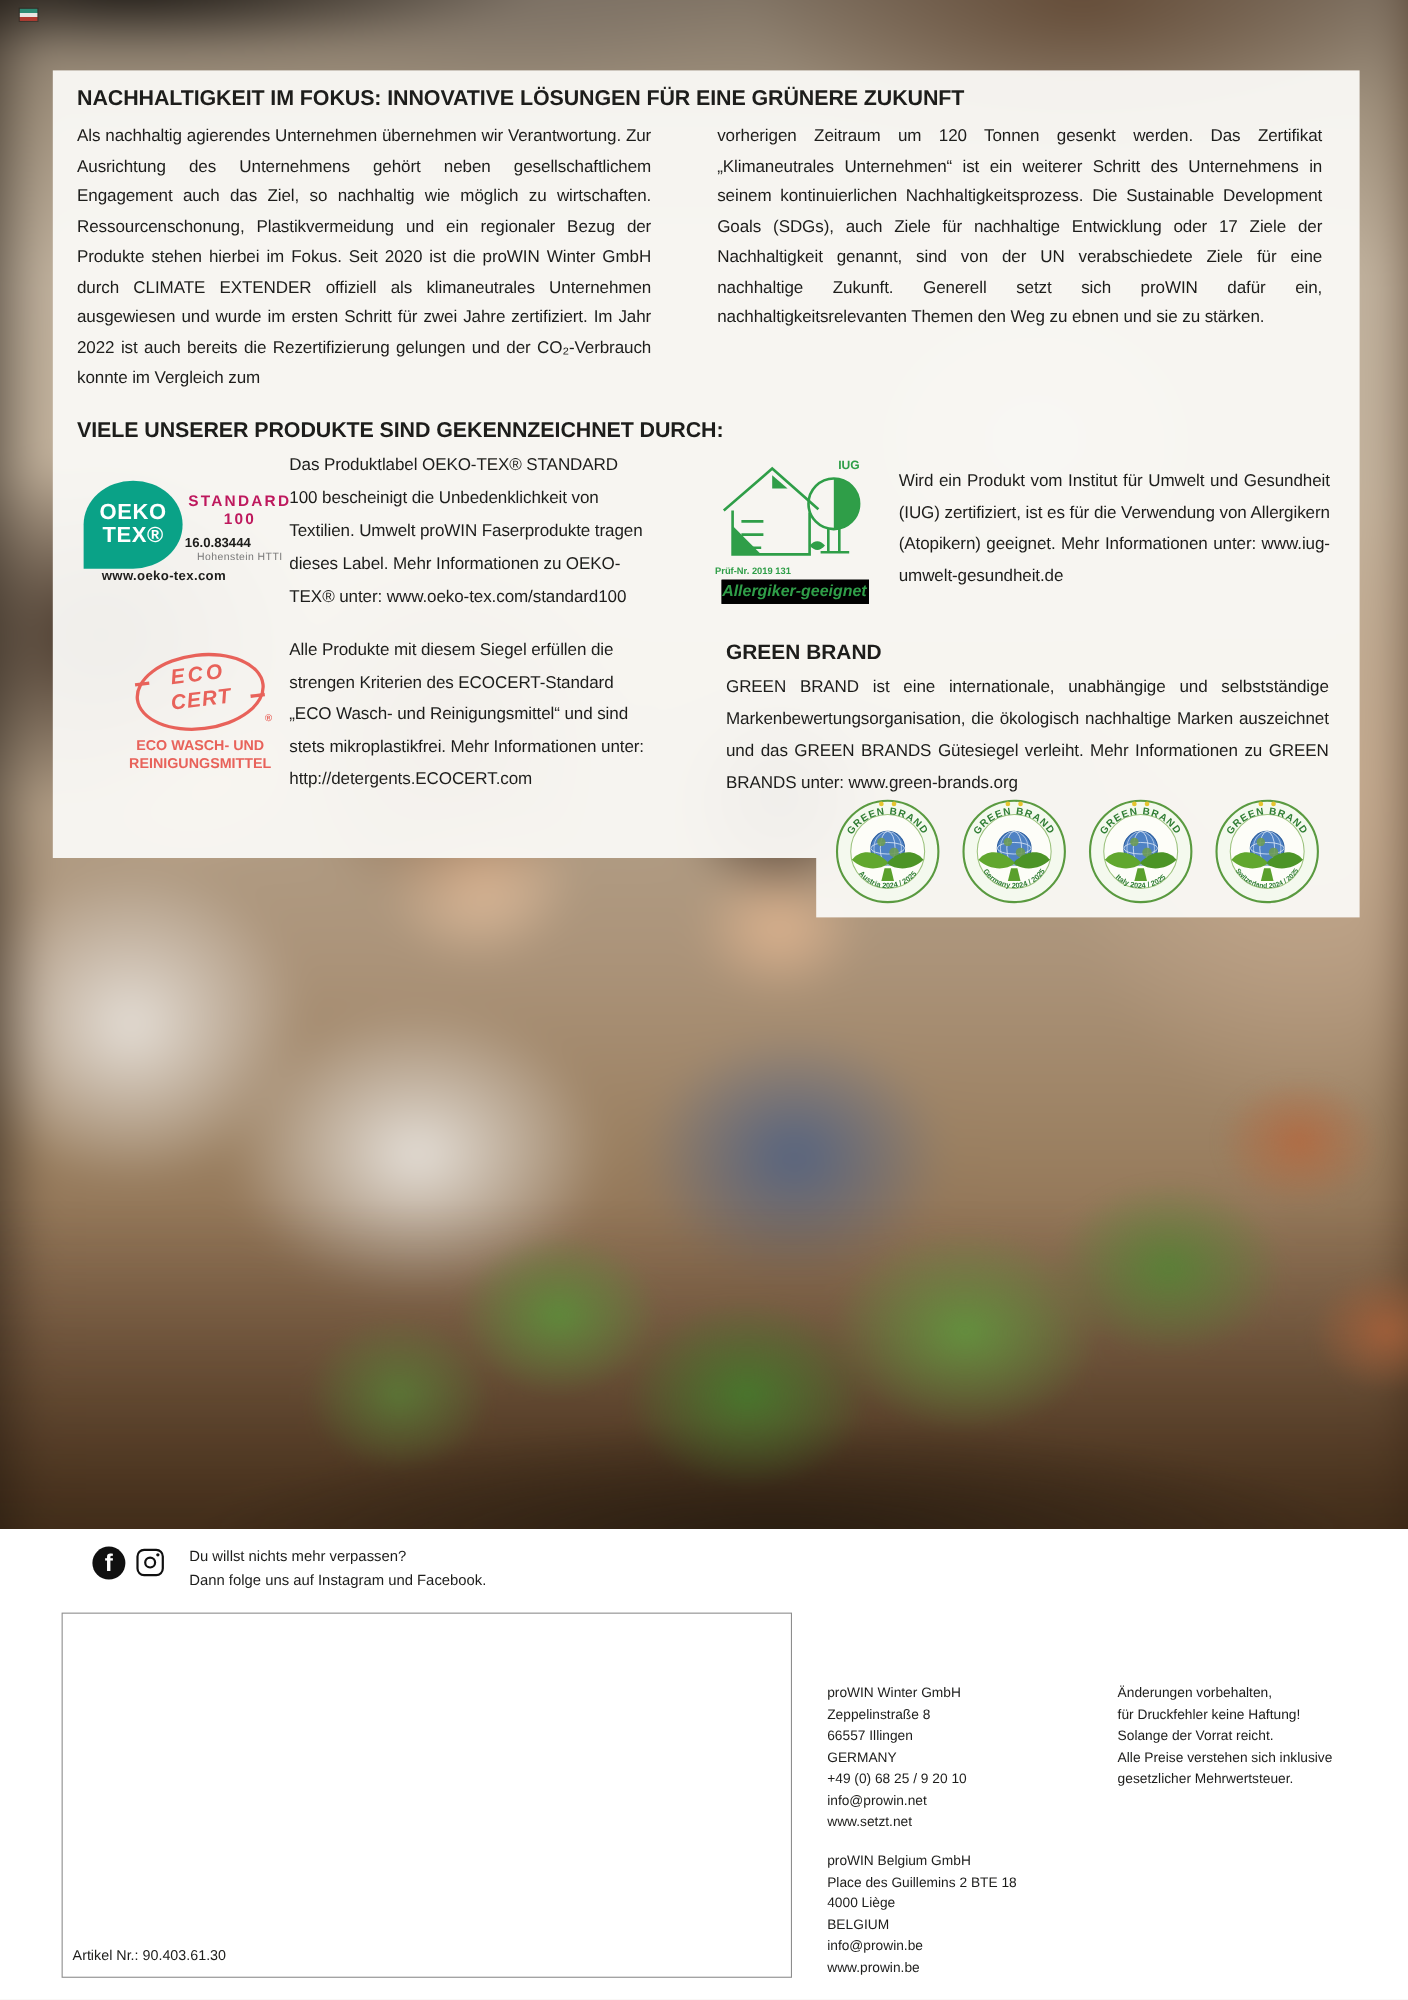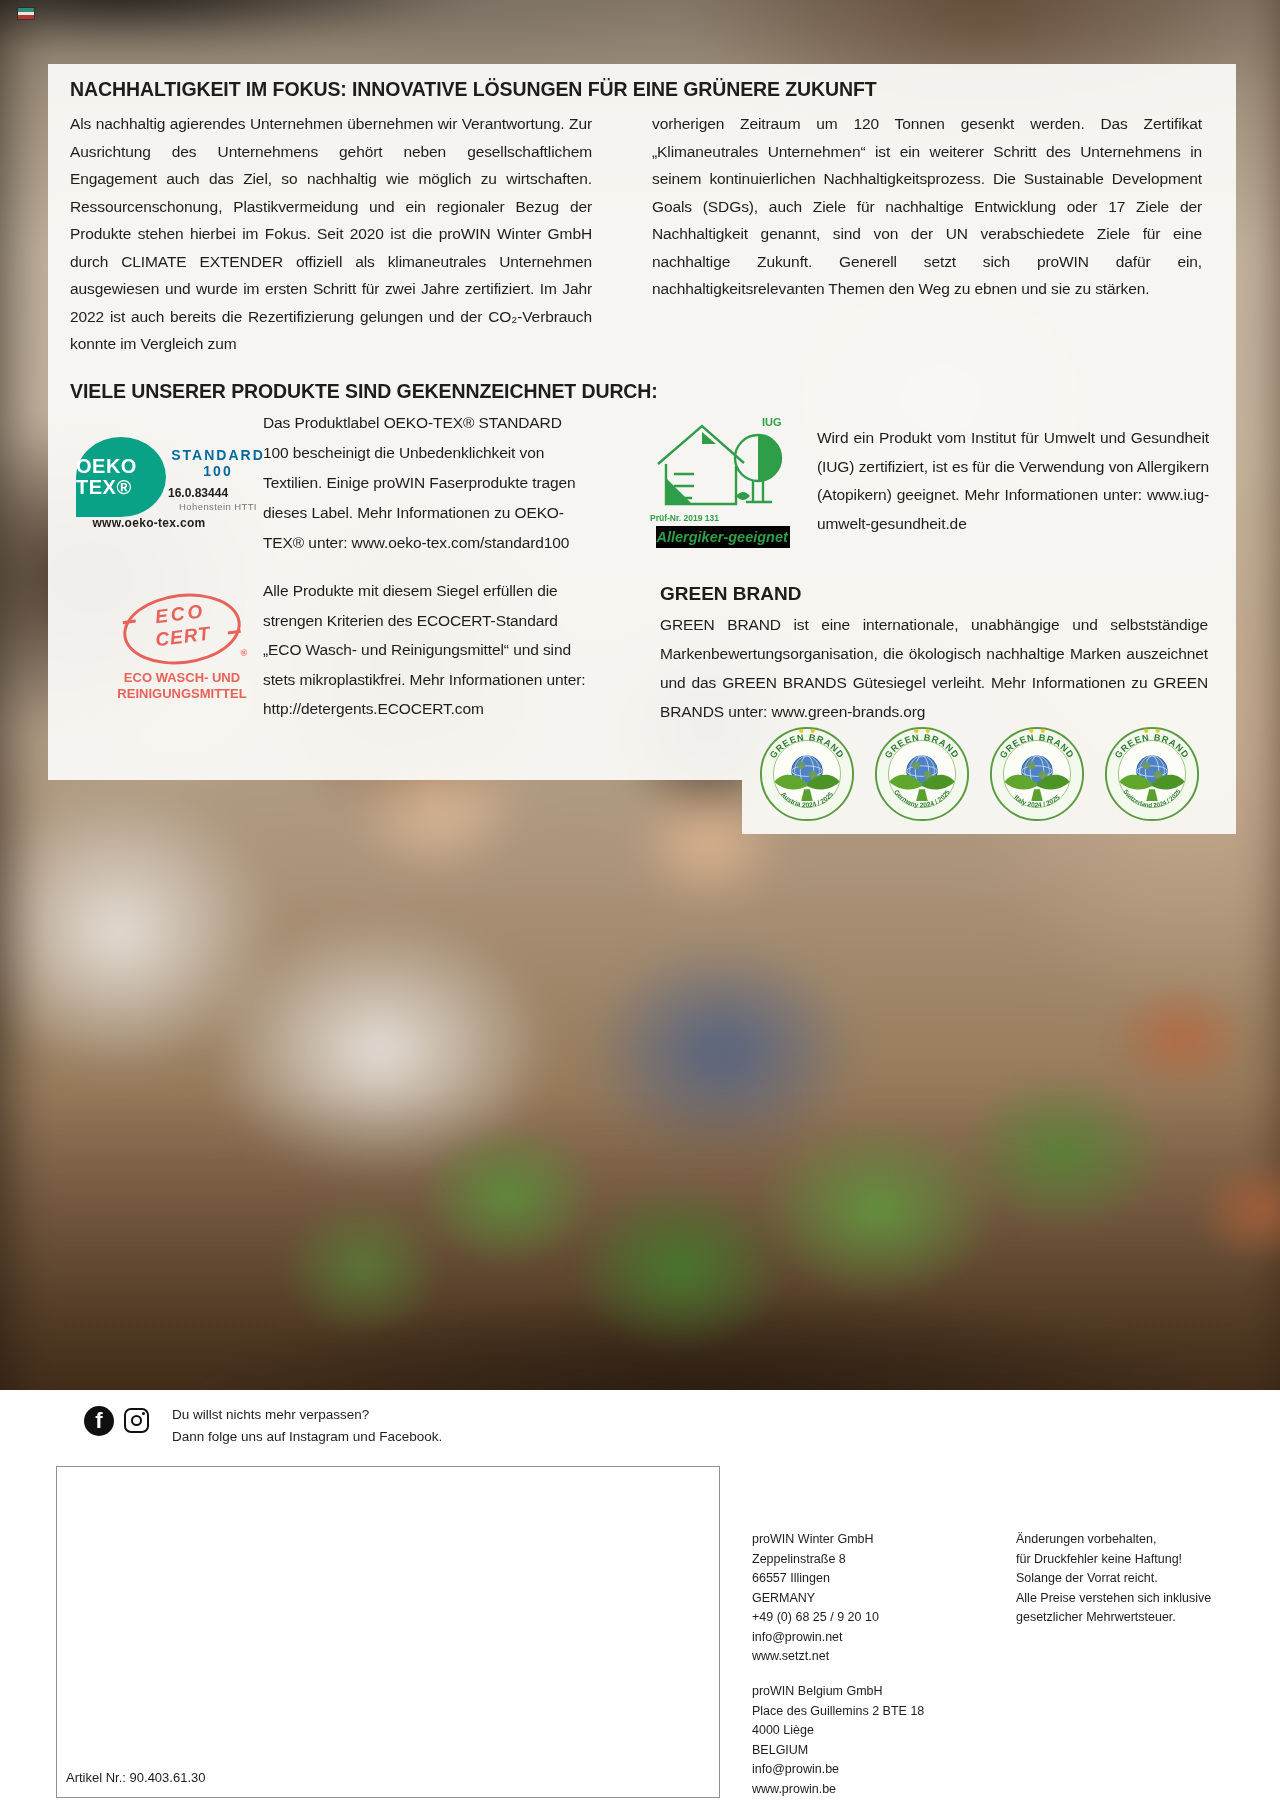--- a/index.html
+++ b/index.html
@@ -50,24 +50,24 @@
   .title{left:70px;top:78px;width:1120px;font-size:19.5px;font-weight:700;letter-spacing:-.1px;}
   .h2{left:70px;top:380px;width:1120px;font-size:19.5px;font-weight:700;letter-spacing:-.1px;}
   .col{font-size:15.5px;line-height:27.5px;text-align:justify;letter-spacing:-.1px;}
   .col-l{left:70px;top:110px;width:522px;}
   .col-r{left:652px;top:110px;width:550px;}
   .par{font-size:15.5px;letter-spacing:-.1px;}
 
   
   .oeko-blob{left:76px;top:437px;width:90px;height:80px;background:#0aa287;
              border-radius:50% 50% 50% 0;display:flex;flex-direction:column;
-             align-items:flex-start;justify-content:center;color:#fff;font-weight:700;}
+             align-items:center;justify-content:center;color:#fff;font-weight:700;}
   .oeko-blob .l1{font-size:20px;letter-spacing:.5px;line-height:21px;}
   .oeko-blob .l2{font-size:20px;letter-spacing:.5px;line-height:21px;}
-  .oeko-std{left:168px;top:447px;width:100px;text-align:center;color:#0369a1;}
+  .oeko-std{left:168px;top:447px;width:100px;text-align:center;color:#be185d;}
   .oeko-std .s1,.oeko-std .s2{font-size:14px;font-weight:700;letter-spacing:2px;line-height:16px;}
   .oeko-num{left:168px;top:486px;width:100px;text-align:left;font-size:12px;font-weight:700;}
   .oeko-inst{left:168px;top:501px;width:100px;text-align:center;font-size:9.5px;color:#777;letter-spacing:.4px;}
   .oeko-site{left:78px;top:516px;width:142px;text-align:center;font-size:12px;font-weight:700;letter-spacing:.3px;}
   .oeko-par{left:263px;top:408px;width:328px;line-height:30px;}
 
   
   .eco-wrap{left:112px;top:594px;width:140px;}
   .eco-oval{position:relative;width:112px;height:64px;border:3.5px solid #e8625a;border-radius:50%;
             transform:rotate(-7deg);margin:0 auto;color:#e8625a;font-weight:700;font-style:italic;}
@@ -131,21 +131,21 @@
     <div class="l1">OEKO</div>
     <div class="l2">TEX®</div>
   </div>
   <div class="abs oeko-std">
     <div class="s1">STANDARD</div>
     <div class="s2">100</div>
   </div>
   <div class="abs oeko-num">16.0.83444</div>
   <div class="abs oeko-inst">Hohenstein HTTI</div>
   <div class="abs oeko-site">www.oeko-tex.com</div>
-  <div class="abs par oeko-par">Das Produktlabel OEKO-TEX® STANDARD 100 bescheinigt die Unbedenklichkeit von Textilien. Einige proWIN Faserprodukte tragen dieses Label. Mehr Informationen zu OEKO-TEX® unter: www.oeko-tex.com/standard100</div>
+  <div class="abs par oeko-par">Das Produktlabel OEKO-TEX® STANDARD 100 bescheinigt die Unbedenklichkeit von Textilien. Umwelt proWIN Faserprodukte tragen dieses Label. Mehr Informationen zu OEKO-TEX® unter: www.oeko-tex.com/standard100</div>
 
   <div class="abs eco-wrap">
     <div class="eco-oval">
       <div class="e1">ECO</div>
       <div class="e2">CERT</div>
       <span class="eco-r">®</span>
     </div>
     <div class="eco-cap">
       <div>ECO WASCH- UND</div>
       <div>REINIGUNGSMITTEL</div>

